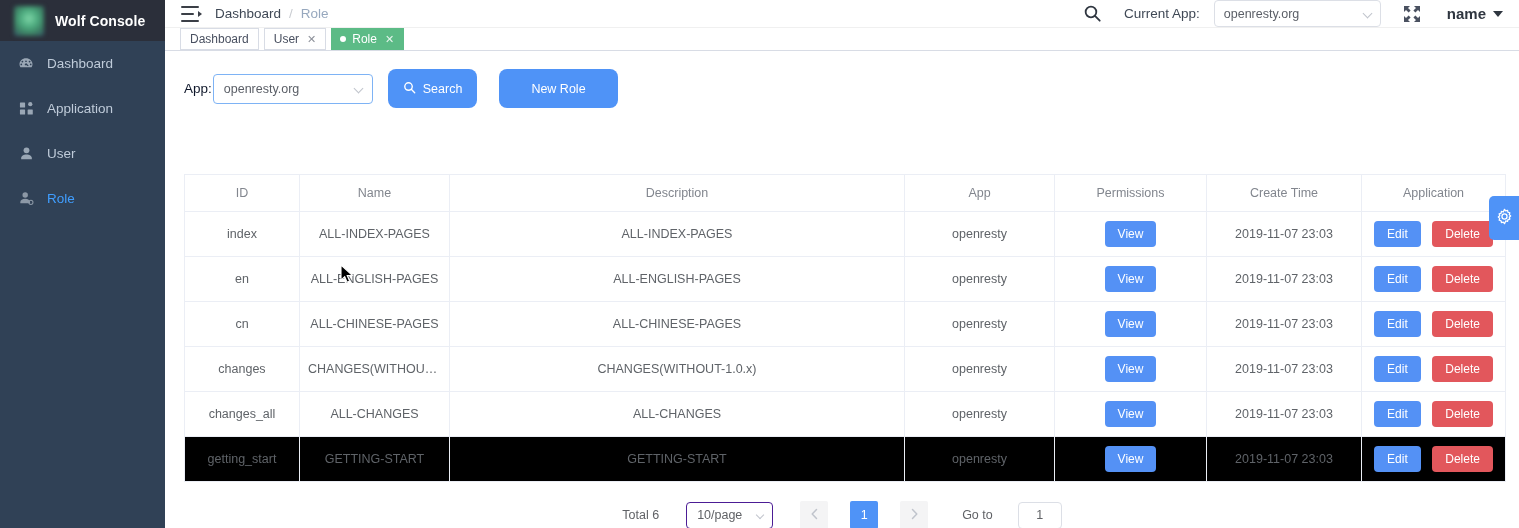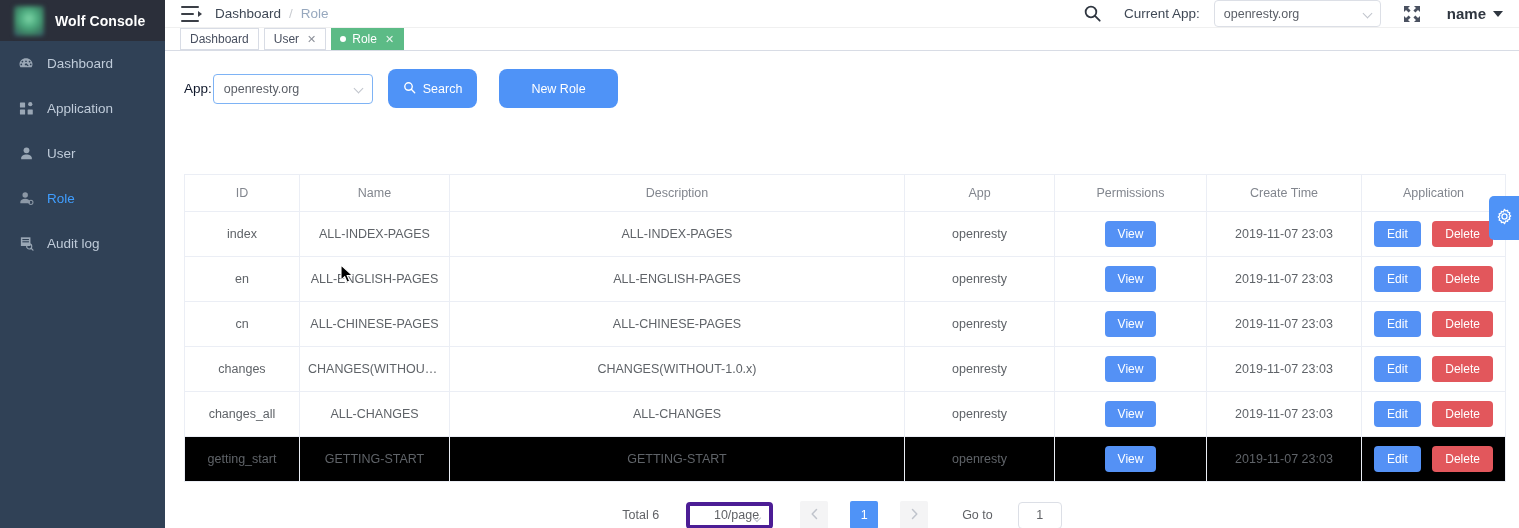--- a/index.html
+++ b/index.html
@@ -199,23 +199,23 @@
   .tbtn-edit { background: #5491f5; }
   .tbtn-del { background: #e2575c; margin-left: 8px; }
 
   
   .pager {
     display: flex; align-items: center; justify-content: center;
     margin-top: 19px; gap: 16px; font-size: 12.5px; color: #606266;
   }
   .pg-total { margin-right: 11px; }
   .pg-size {
-    width: 87px; height: 27px; border: 4px solid #4c1d95; border-radius: 4px;
+    width: 87px; height: 27px; border: 1px solid #4c1d95; border-radius: 4px;
     display: flex; align-items: center; padding: 0 10px; position: relative;
-    font-size: 12.5px; color: #606266; cursor: pointer; background:#fff;justify-content:flex-end;
+    font-size: 12.5px; color: #606266; cursor: pointer; background:#fff;
   }
   .pg-size .sel-caret {
     position:absolute; right: 9px; top: 9px;
     width: 6px; height: 6px;
     border-right: 1.2px solid #c0c4cc; border-bottom: 1.2px solid #c0c4cc;
     transform: rotate(45deg);
   }
   .pg-arrow {
     width: 28px; height: 28px; background: #f4f4f5; border-radius: 2px;
     display: flex; align-items: center; justify-content: center;
@@ -295,32 +295,20 @@
             <circle cx="6.6" cy="4.2" r="2.9"></circle>
             <path d="M6.6 8.2c-2.9 0-5.2 1.6-5.2 3.6V13h10.4v-1.2c0-2-2.3-3.6-5.2-3.6z"></path>
             <circle cx="12.7" cy="12.1" r="2.2" fill="none" stroke="currentColor" stroke-width="1.1"></circle>
           </svg>
         </span>
         <span class="mi-label">Role</span>
       </div>
 
 
 
-      <div class="menu-item">
-        <span class="mi-icon">
-          <svg width="15" height="15" viewBox="0 0 16 16" fill="currentColor">
-            <path d="M2 1.4h10.2v9.3H2z"></path>
-            <rect x="3.6" y="3.2" width="7" height="1.2" fill="#304156"></rect>
-            <rect x="3.6" y="5.6" width="7" height="1.2" fill="#304156"></rect>
-            <circle cx="10.9" cy="11.1" r="2.7" fill="none" stroke="currentColor" stroke-width="1.2"></circle>
-            <path d="M12.9 13.1l2 2" stroke="currentColor" stroke-width="1.3" fill="none" stroke-linecap="round"></path>
-          </svg>
-        </span>
-        <span class="mi-label">Audit log</span>
-      </div>
 
     </nav>
   </aside>
 
   <div class="main">
 
     <div class="navbar">
       <div class="hamburger">
         <i></i>
           <i></i>

